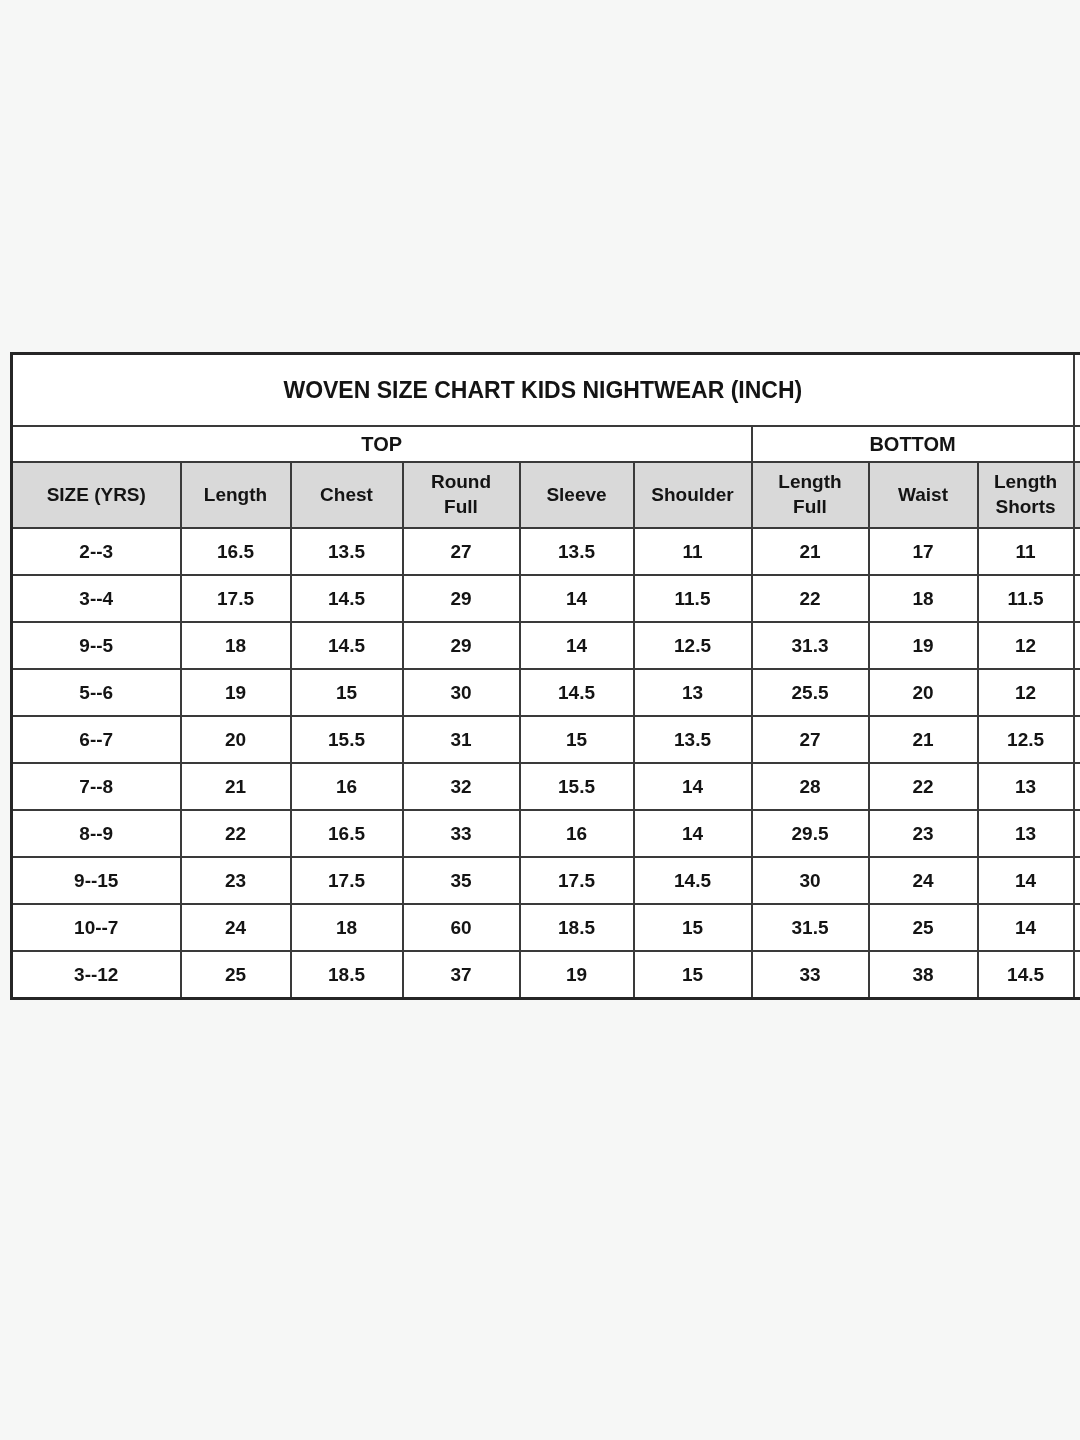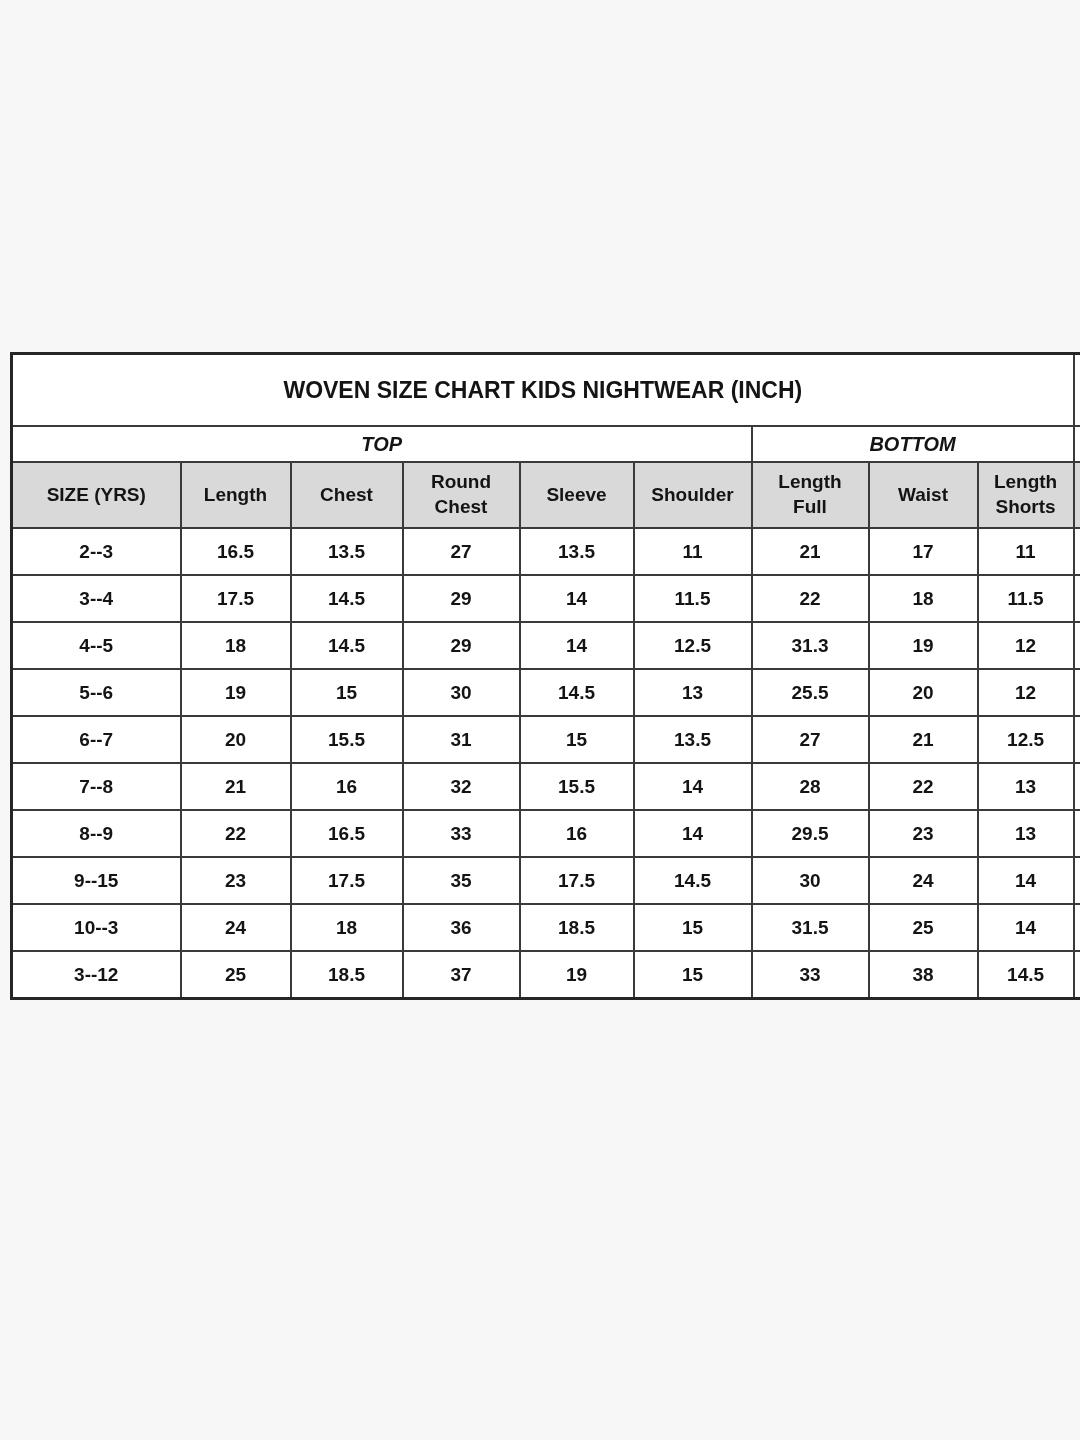--- a/index.html
+++ b/index.html
@@ -38,21 +38,20 @@
     overflow: hidden;
   }
   .title-cell {
     height: 70px;
     font-size: 23px;
     letter-spacing: 0px;
   }
   .band-cell {
     height: 34px;
     font-size: 20px;
-    font-style: italic;
   }
   tr.header-row th {
     height: 64px;
     font-size: 19px;
     line-height: 1.3;
     background: #d9d9d9;
     white-space: pre-line;
   }
   tbody.data-rows td {
     height: 45px;
@@ -87,21 +86,21 @@
       <tr>
         <td colspan="6" class="band-cell">TOP</td>
         <td colspan="3" class="band-cell">BOTTOM</td>
         <td class="sliver"></td>
       </tr>
       <tr class="header-row" id="header-row">
           <th>SIZE (YRS)</th>
           <th>Length</th>
           <th>Chest</th>
           <th>Round
-Chest</th>
+Full</th>
           <th>Sleeve</th>
           <th>Shoulder</th>
           <th>Length
 Full</th>
           <th>Waist</th>
           <th>Length
 Shorts</th>
           <th class="sliver"></th>
         </tr>
     </thead>
@@ -124,21 +123,21 @@
           <td>14.5</td>
           <td>29</td>
           <td>14</td>
           <td>11.5</td>
           <td>22</td>
           <td>18</td>
           <td>11.5</td>
           <td class="sliver"></td>
         </tr>
         <tr>
-          <td>4--5</td>
+          <td>9--5</td>
           <td>18</td>
           <td>14.5</td>
           <td>29</td>
           <td>14</td>
           <td>12.5</td>
           <td>31.3</td>
           <td>19</td>
           <td>12</td>
           <td class="sliver"></td>
         </tr>
@@ -196,24 +195,24 @@
           <td>17.5</td>
           <td>35</td>
           <td>17.5</td>
           <td>14.5</td>
           <td>30</td>
           <td>24</td>
           <td>14</td>
           <td class="sliver"></td>
         </tr>
         <tr>
-          <td>10--3</td>
+          <td>10--7</td>
           <td>24</td>
           <td>18</td>
-          <td>36</td>
+          <td>60</td>
           <td>18.5</td>
           <td>15</td>
           <td>31.5</td>
           <td>25</td>
           <td>14</td>
           <td class="sliver"></td>
         </tr>
         <tr>
           <td>3--12</td>
           <td>25</td>

